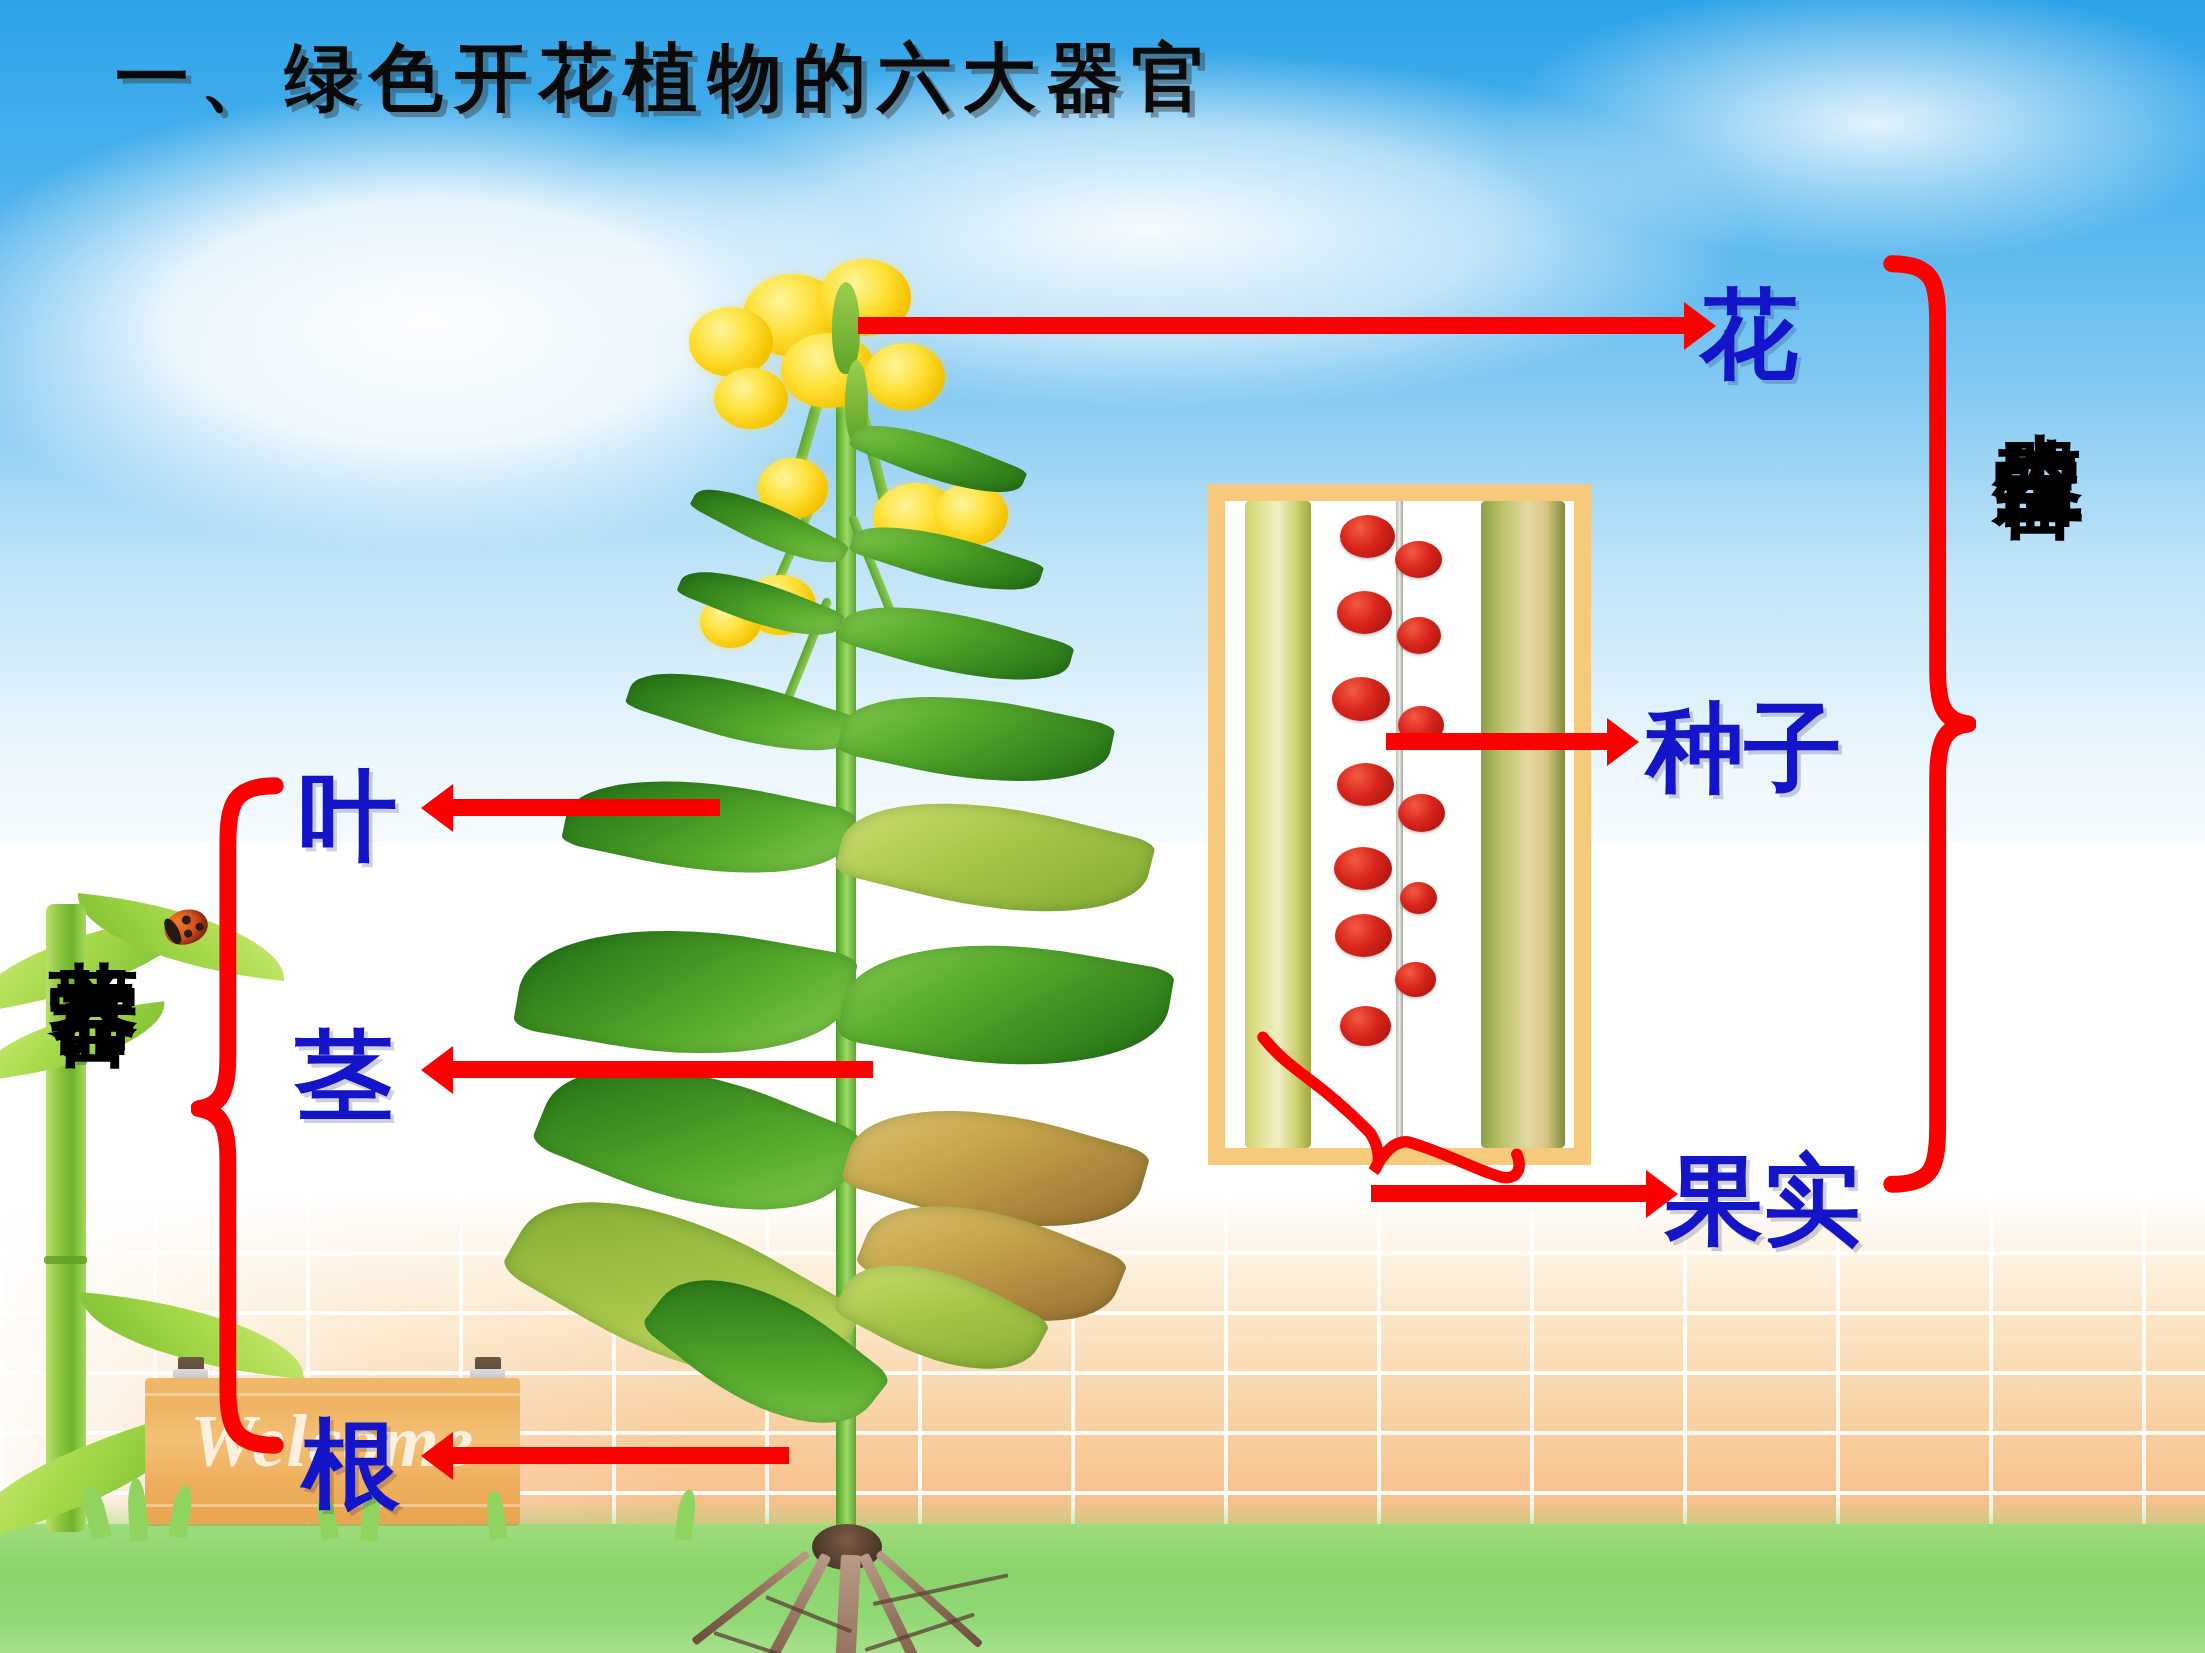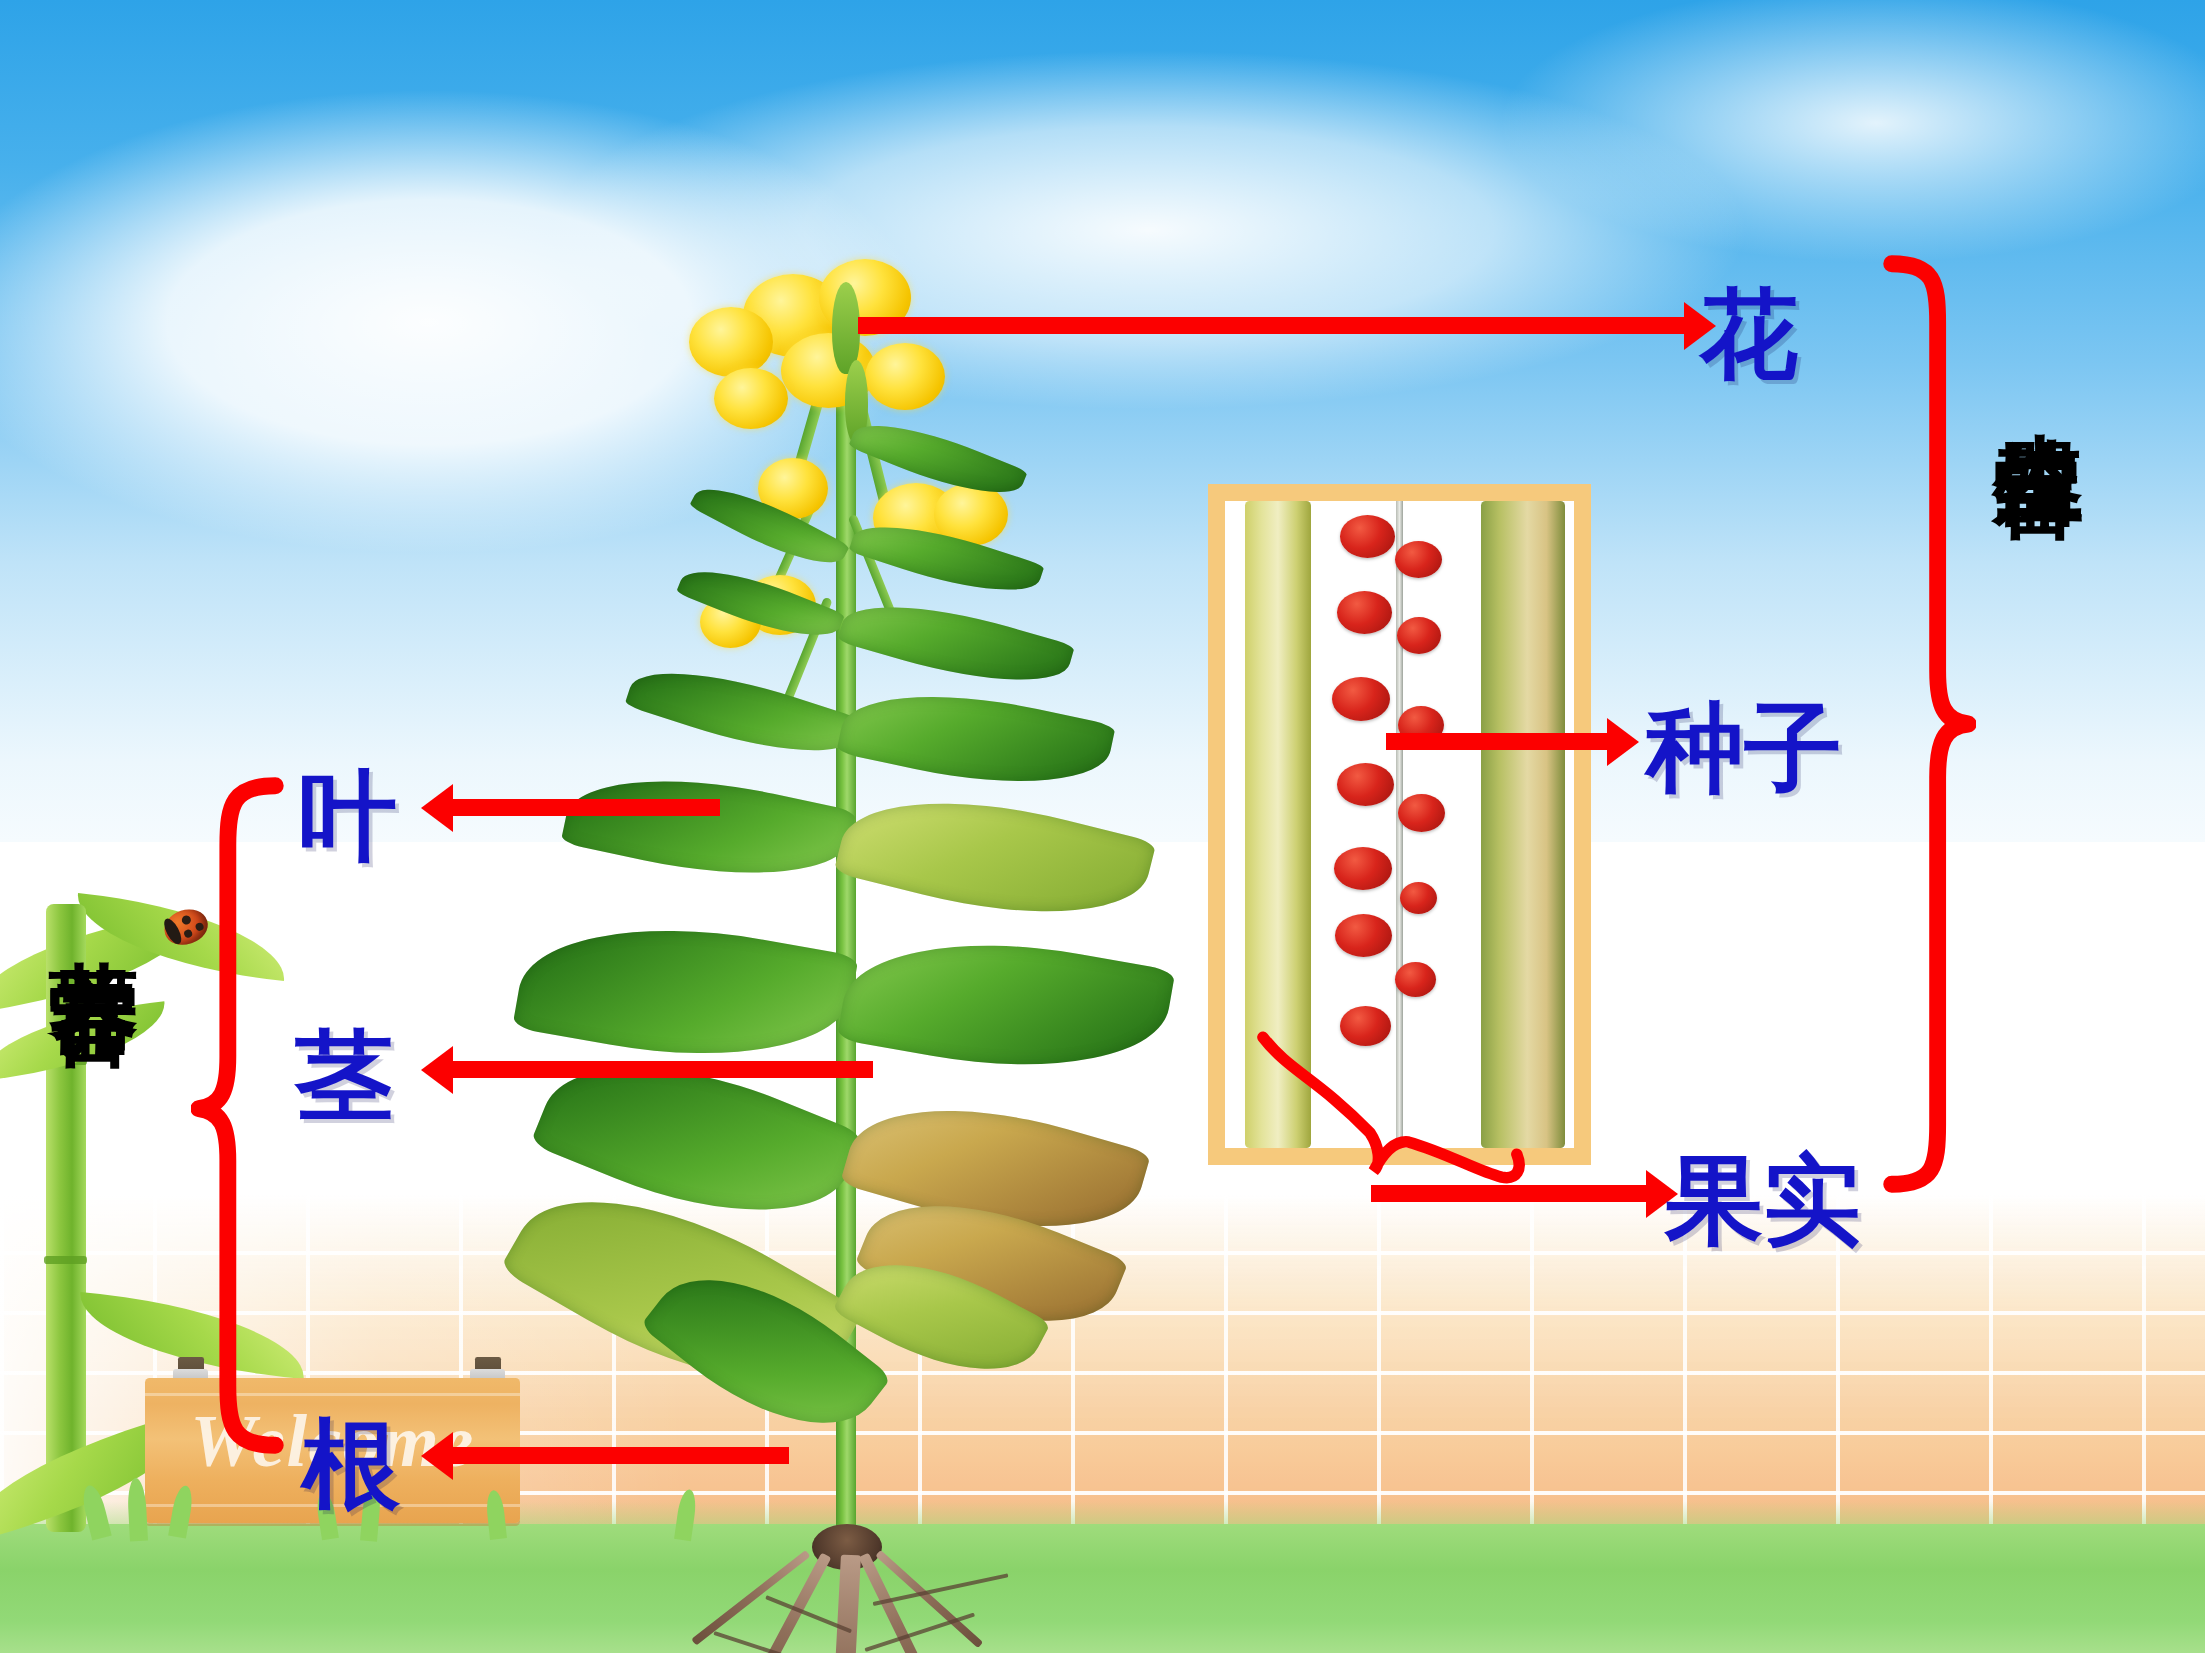--- a/index.html
+++ b/index.html
@@ -229,20 +229,21 @@
   </div>
 
   <div class="tuft" style="left:92px;top:1484px;width:20px;height:54px;transform:rotate(-14deg);"></div>
   <div class="tuft" style="left:130px;top:1478px;width:18.4px;height:63px;transform:rotate(-3deg);"></div>
   <div class="tuft" style="left:168px;top:1485px;width:18.4px;height:52px;transform:rotate(10deg);"></div>
   <div class="tuft" style="left:322px;top:1492px;width:17px;height:47px;transform:rotate(-9deg);"></div>
   <div class="tuft" style="left:360px;top:1484px;width:17px;height:57px;transform:rotate(5deg);"></div>
   <div class="tuft" style="left:490px;top:1490px;width:17px;height:49px;transform:rotate(-6deg);"></div>
   <div class="tuft" style="left:674px;top:1489px;width:17px;height:51px;transform:rotate(8deg);"></div>
 
+  <div class="title">一、绿色开花植物的六大器官</div>
 
   <div class="plant-wrap">
     <div class="stem-main"></div>
 
     <div class="stem-branch" style="left:253px;top:92px;width:10.7px;height:138px;transform:rotate(16deg);"></div>
     <div class="stem-branch" style="left:348px;top:115px;width:10.7px;height:153px;transform:rotate(-14deg);"></div>
     <div class="stem-branch" style="left:230px;top:230px;width:9.2px;height:115px;transform:rotate(24deg);"></div>
     <div class="stem-branch" style="left:360px;top:253px;width:9.2px;height:130px;transform:rotate(-22deg);"></div>
     <div class="stem-branch" style="left:245px;top:337px;width:9.2px;height:115px;transform:rotate(22deg);"></div>
 

